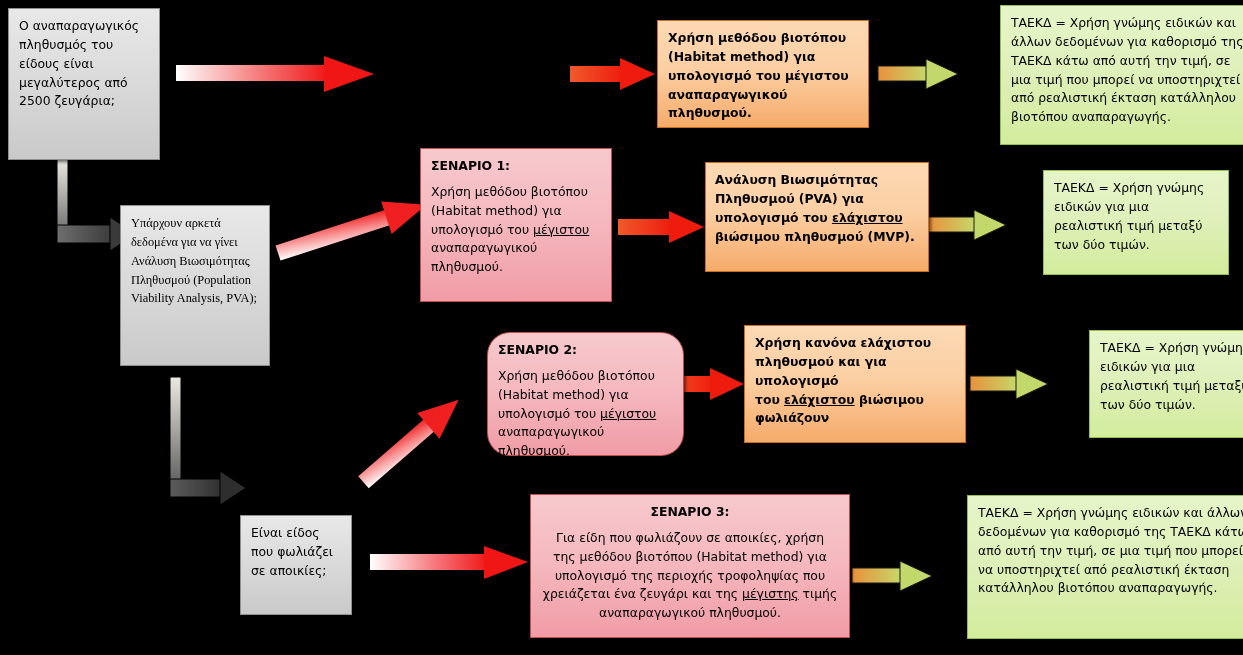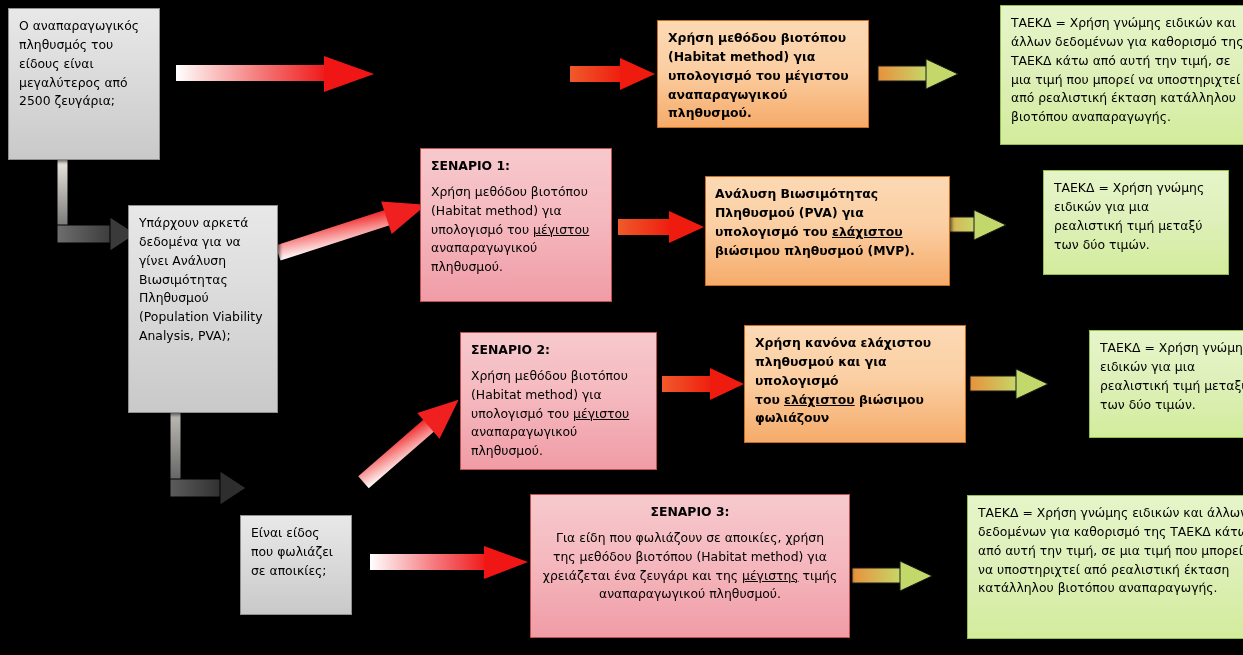--- a/index.html
+++ b/index.html
@@ -202,21 +202,21 @@
     <svg width="82" height="38" viewBox="0 0 82 38">
       <rect x="0" y="10" width="50" height="15" fill="url(#og1)" stroke="#1b1b1b" stroke-width="1"></rect>
       <polygon points="48,3 48,33 80,18" fill="#c2d86a" stroke="#1b1b1b" stroke-width="1"></polygon>
     </svg>
   </div>
 
   <div class="box grey" style="left:8px;top:8px;width:152px;height:152px;">
     <span class="t">Ο αναπαραγωγικός πληθυσμός του είδους είναι μεγαλύτερος από 2500 ζευγάρια;</span>
   </div>
 
-  <div class="box grey" style="left:128px;top:205px;width:150px;height:208px;">
+  <div class="box grey" style="left:120px;top:205px;width:150px;height:161px;font-family:Liberation Serif, serif;">
     <span class="t">Υπάρχουν αρκετά δεδομένα για να γίνει Ανάλυση Βιωσιμότητας Πληθυσμού (Population Viability Analysis, PVA);</span>
   </div>
 
   <div class="box grey" style="left:240px;top:490px;width:112px;height:100px;margin-top:25px;">
     <span class="t">Είναι είδος που φωλιάζει σε αποικίες;</span>
   </div>
 
   <div class="box orange" style="left:657px;top:20px;width:212px;height:108px;">
     <span class="t">Χρήση μεθόδου βιοτόπου (Habitat method) για υπολογισμό του μέγιστου αναπαραγωγικού πληθυσμού.</span>
   </div>
@@ -227,32 +227,32 @@
 
   <div class="box pink" style="left:420px;top:148px;width:192px;height:154px;">
     <span class="bold">ΣΕΝΑΡΙΟ 1:</span>
     <span class="t">Χρήση μεθόδου βιοτόπου</span>
     <span class="t">(Habitat method) για</span>
     <span class="t"><span>υπολογισμό του </span><span class="u">μέγιστου</span></span>
     <span class="t">αναπαραγωγικού</span>
     <span class="t">πληθυσμού.</span>
   </div>
 
-  <div class="box orange" style="left:705px;top:176px;width:245px;height:110px;padding-left:9px;">
+  <div class="box orange" style="left:705px;top:162px;width:224px;height:110px;padding-left:9px;">
     <span class="t">Ανάλυση Βιωσιμότητας</span>
     <span class="t">Πληθυσμού (PVA) για</span>
     <span class="t"><span>υπολογισμό του </span><span class="u">ελάχιστου</span></span>
     <span class="t">βιώσιμου πληθυσμού (MVP).</span>
   </div>
 
   <div class="box green" style="left:1006px;top:170px;width:186px;height:105px;">
     <span class="t">ΤΑΕΚΔ = Χρήση γνώμης ειδικών για μια ρεαλιστική τιμή μεταξύ των δύο τιμών.</span>
   </div>
 
-  <div class="box pink" style="left:460px;top:332px;width:197px;height:138px;">
+  <div class="box pink" style="left:487px;top:332px;width:197px;height:124px;border-radius:23px;">
     <span class="bold">ΣΕΝΑΡΙΟ 2:</span>
     <span class="t">Χρήση μεθόδου βιοτόπου</span>
     <span class="t">(Habitat method) για</span>
     <span class="t"><span>υπολογισμό του </span><span class="u">μέγιστου</span></span>
     <span class="t">αναπαραγωγικού</span>
     <span class="t">πληθυσμού.</span>
   </div>
 
   <div class="box orange" style="left:744px;top:325px;width:222px;height:118px;">
     <span class="t">Χρήση κανόνα ελάχιστου</span>
@@ -262,20 +262,21 @@
   </div>
 
   <div class="box green" style="left:1052px;top:330px;width:180px;height:108px;">
     <span class="t">ΤΑΕΚΔ = Χρήση γνώμης ειδικών για μια ρεαλιστική τιμή μεταξύ των δύο τιμών.</span>
   </div>
 
   <div class="box pink" style="left:530px;top:494px;width:320px;height:144px;text-align:center;">
     <span class="bold">ΣΕΝΑΡΙΟ 3:</span>
     <span class="t">Για είδη που φωλιάζουν σε αποικίες, χρήση</span>
     <span class="t">της μεθόδου βιοτόπου (Habitat method) για</span>
+    <span class="t">υπολογισμό της περιοχής τροφοληψίας που</span>
     <span class="t"><span>χρειάζεται ένα ζευγάρι και της </span><span class="u">μέγιστης</span><span> τιμής</span></span>
     <span class="t">αναπαραγωγικού πληθυσμού.</span>
   </div>
 
   <div class="box green" style="left:930px;top:495px;width:300px;height:144px;">
     <span class="t">ΤΑΕΚΔ = Χρήση γνώμης ειδικών και άλλων δεδομένων για καθορισμό της ΤΑΕΚΔ κάτω από αυτή την τιμή, σε μια τιμή που μπορεί να υποστηριχτεί από ρεαλιστική έκταση κατάλληλου βιοτόπου αναπαραγωγής.</span>
   </div>
 
 </div>
 

